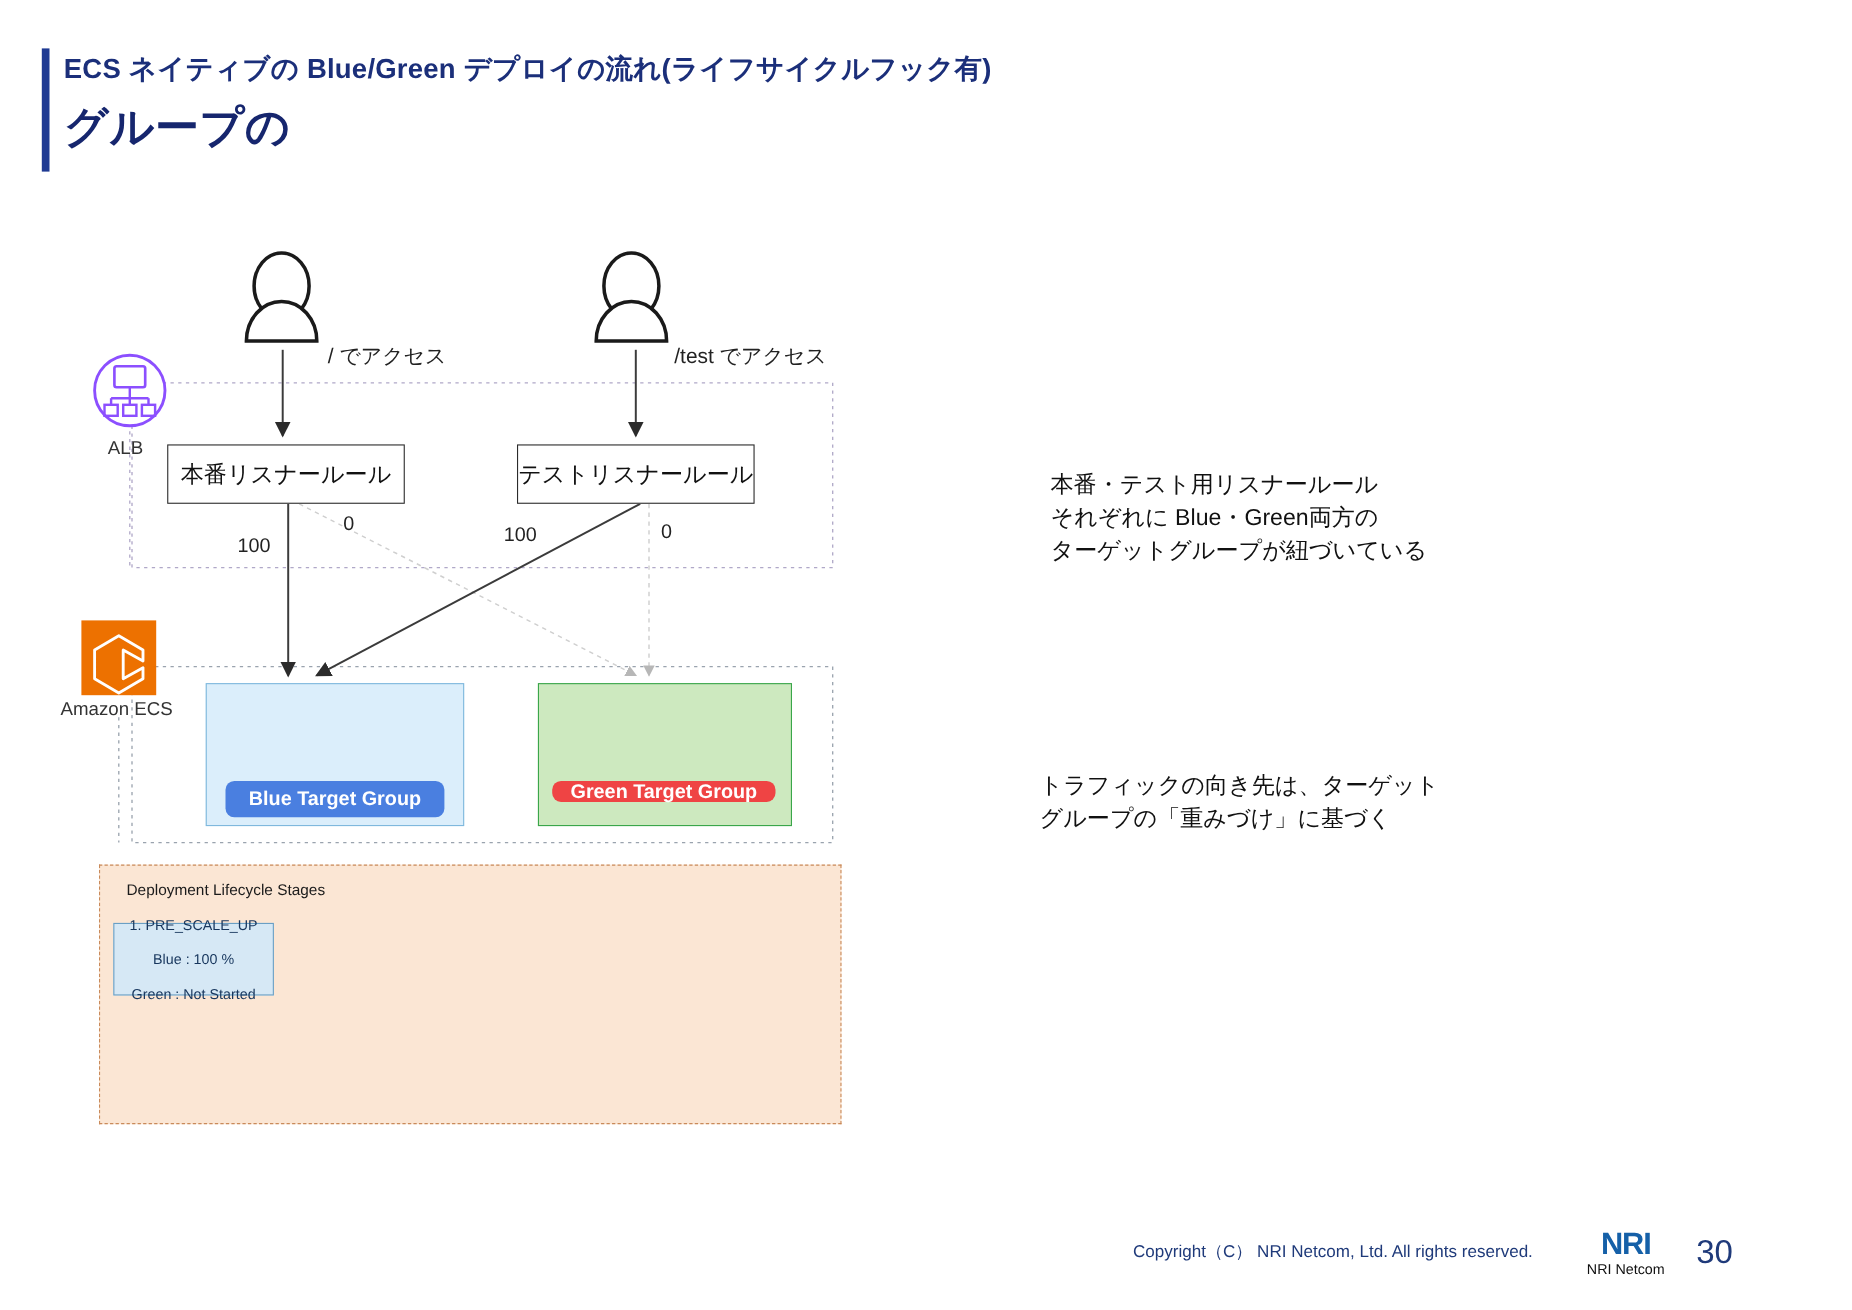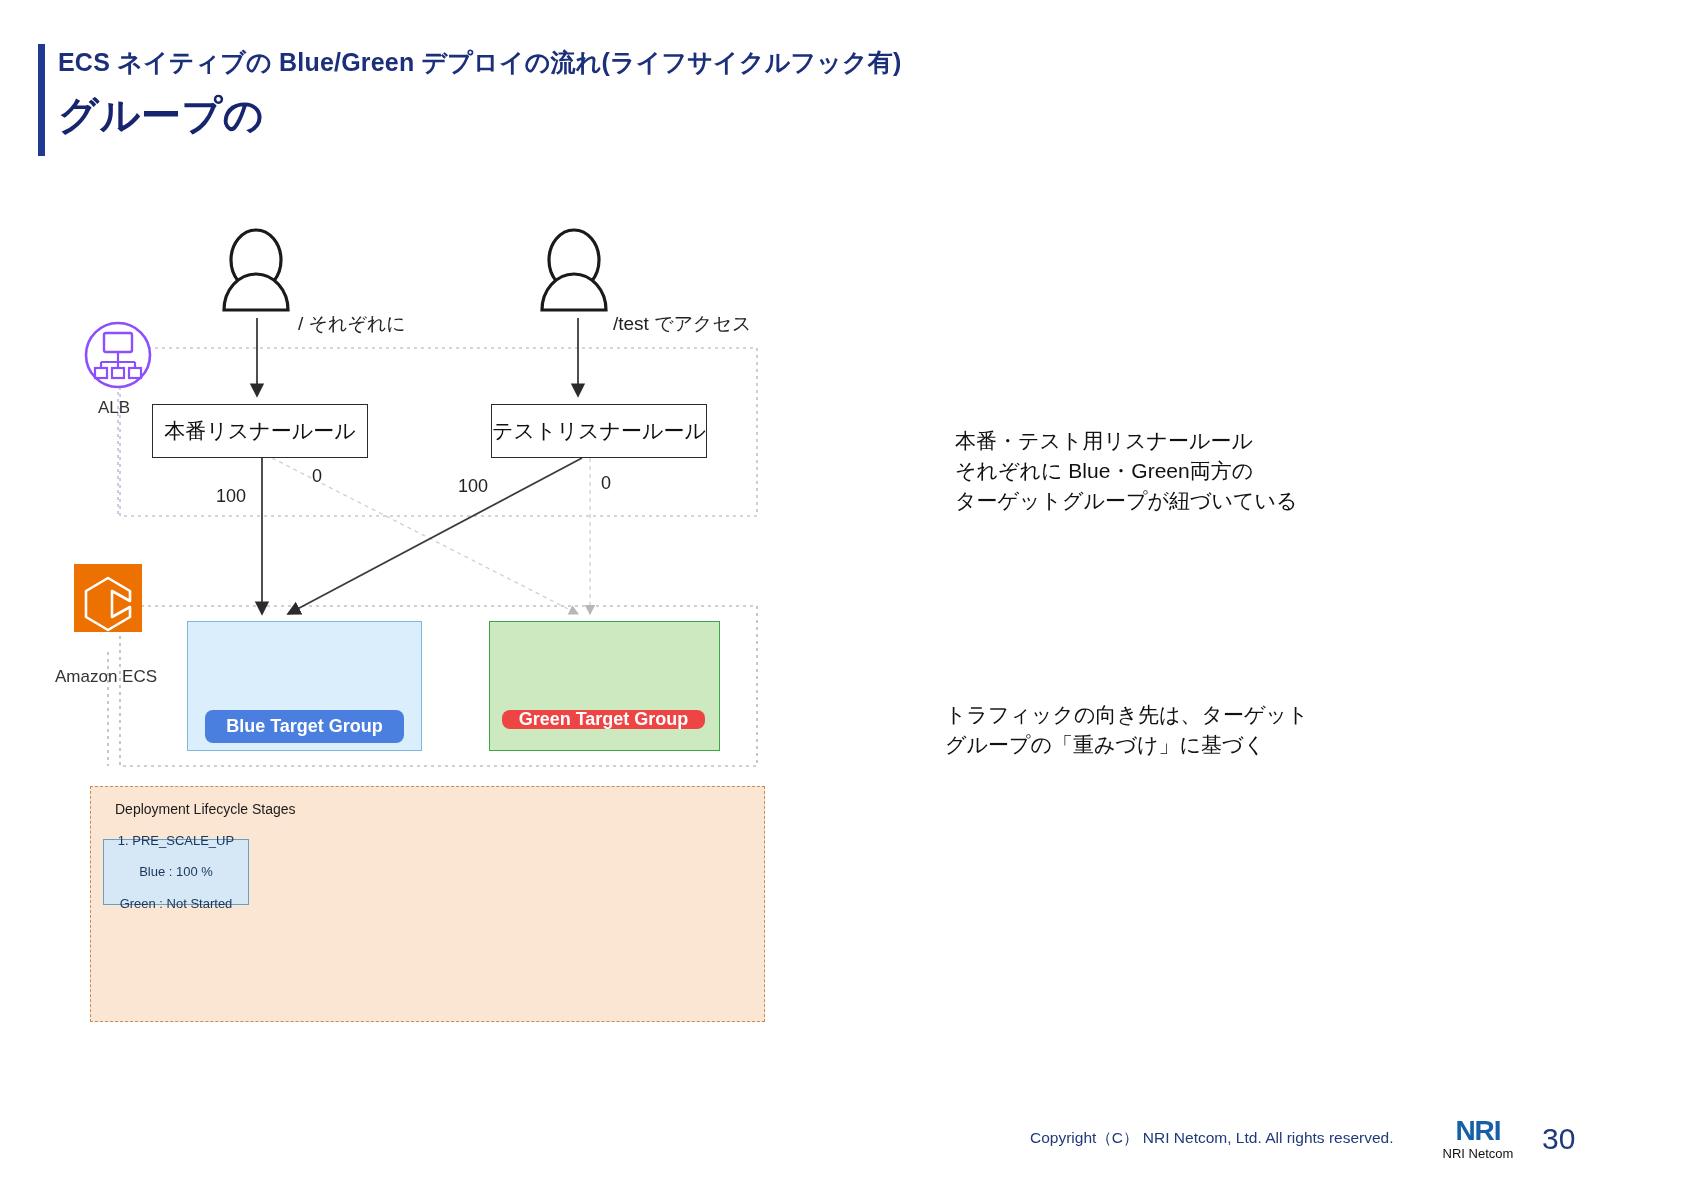--- a/index.html
+++ b/index.html
@@ -20,32 +20,32 @@
 
   .dlabel{position:absolute;font-size:19px;color:#222;white-space:nowrap;}
 
   
   .listener-box{
     position:absolute;background:#ffffff;border:1.6px solid #2b2b2b;
     display:flex;align-items:center;justify-content:center;
     font-size:21px;color:#111;white-space:nowrap;
   }
   #listener-prod{left:152px;top:404px;width:214px;height:52px;}
-  #listener-test{left:491px;top:404px;width:214px;height:52px;}
+  #listener-test{left:470px;top:404px;width:214px;height:52px;}
 
   
   .weight{position:absolute;font-size:18px;color:#222;}
   #w-prod-100{left:216px;top:486px;}
   #w-prod-0{left:312px;top:466px;}
   #w-test-100{left:458px;top:476px;}
   #w-test-0{left:601px;top:473px;}
 
   
   #alb-label{left:98px;top:398px;font-size:17px;color:#333;}
-  #ecs-label{left:55px;top:635px;font-size:17px;color:#333;margin-top:32px;}
+  #ecs-label{left:55px;top:635px;font-size:17px;color:#333;}
 
   
   .tg-box{position:absolute;border-width:1.6px;border-style:solid;}
   #tg-blue{left:187px;top:621px;width:233px;height:128px;background:#dbeefb;border-color:#7fb8dd;}
   #tg-green{left:489px;top:621px;width:229px;height:128px;background:#cde9bf;border-color:#3aa64a;}
 
   .tg-pill{
     position:absolute;border-radius:8px;display:flex;align-items:center;justify-content:center;
     font-size:18px;font-weight:bold;color:#ffffff;white-space:nowrap;
   }
@@ -174,21 +174,21 @@
         <rect x="5" y="7" width="7" height="7"></rect>
           <line x1="16" y1="10" x2="27" y2="10"></line>
         <rect x="5" y="19" width="7" height="7"></rect>
           <line x1="16" y1="22" x2="27" y2="22"></line>
         <rect x="5" y="31" width="7" height="7"></rect>
           <line x1="16" y1="34" x2="27" y2="34"></line>
       </g>
     </g>
   </svg>
 
-  <div class="dlabel" style="left:298px;top:311px;">/ それぞれに</div>
+  <div class="dlabel" style="left:298px;top:311px;">/ でアクセス</div>
   <div class="dlabel" style="left:613px;top:311px;">/test でアクセス</div>
 
   <div class="dlabel" id="alb-label">ALB</div>
   <div class="dlabel" id="ecs-label">Amazon ECS</div>
 
   <div class="listener-box" id="listener-prod">本番リスナールール</div>
   <div class="listener-box" id="listener-test">テストリスナールール</div>
 
   <div class="weight" id="w-prod-100">100</div>
   <div class="weight" id="w-prod-0">0</div>

